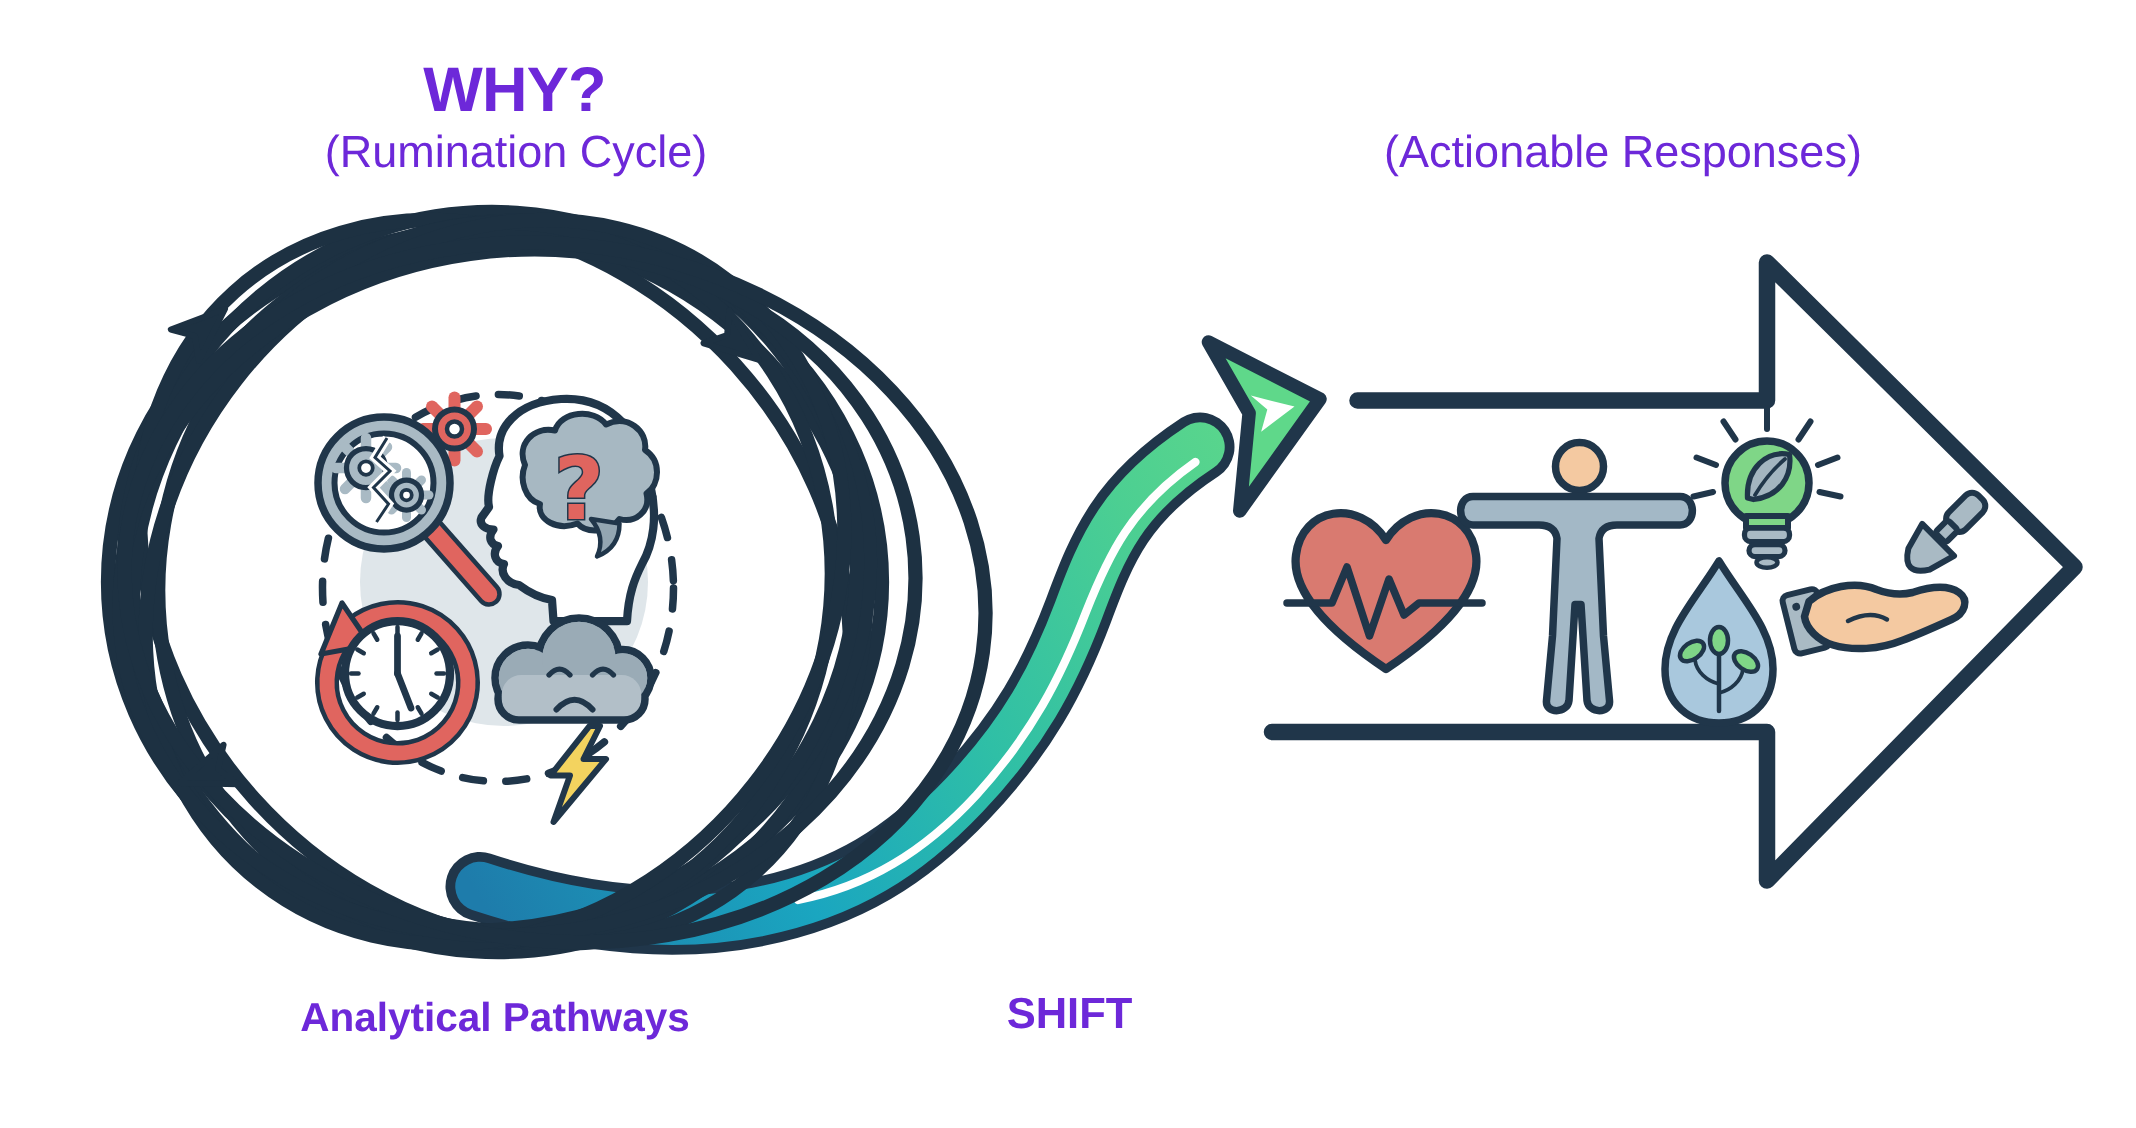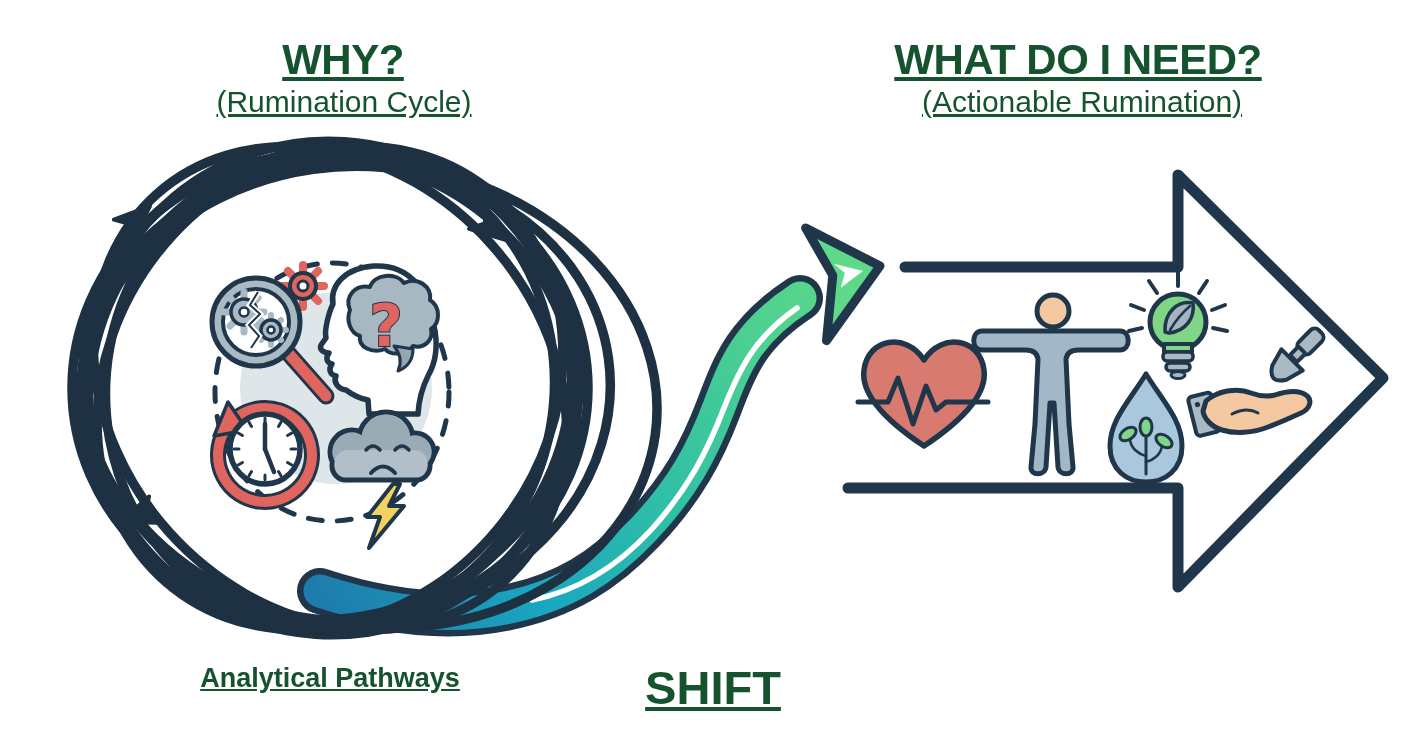--- a/index.html
+++ b/index.html
@@ -1,23 +1,23 @@
 <!DOCTYPE html>
 <html><head>
 <meta charset="utf-8">
 <style>
   html,body{margin:0;padding:0;background:#ffffff;}
   .stage{position:relative;width:1424px;height:752px;background:#ffffff;overflow:hidden;
          font-family:"Liberation Sans", sans-serif;color:#24384a;}
   .stage svg{position:absolute;left:0;top:0;}
-  .t-abs{position:absolute;transform:translateX(-50%);white-space:nowrap;text-align:center;color:#14532d;text-decoration:underline;}
+  .t-abs{position:absolute;transform:translateX(-50%);white-space:nowrap;text-align:center;color:#6d28d9;}
   .h1{font-size:42px;font-weight:bold;letter-spacing:-0.5px;}
   .h2{font-size:30px;font-weight:normal;}
   .cap{font-size:27px;font-weight:bold;}
-  .shift-h{font-size:47px;font-weight:bold;}
+  .shift-h{font-size:29px;font-weight:bold;}
 </style>
 </head>
 <body>
 
 <div class="stage">
 
 <svg width="1424" height="752" viewBox="0 0 1424 752">
   <defs>
     <linearGradient id="shiftGrad" gradientUnits="userSpaceOnUse" x1="320" y1="600" x2="860" y2="280">
       <stop offset="0" stop-color="#1e7cab"></stop>
@@ -206,18 +206,17 @@
     </g>
     <path d="M 1206 401 C 1217 391 1237 387 1251 393 C 1259 396 1267 397 1275 395
              C 1287 391 1299 390 1306 395 C 1313 400 1310 409 1301 413 C 1290 418 1279 423 1268 427
              C 1253 433 1235 434 1222 430 C 1212 427 1204 419 1203 411 Z" fill="#f4c9a1" stroke="#20364a" stroke-width="5" stroke-linejoin="round"></path>
     <path d="M 1232 414 C 1242 409 1251 409 1258 413" fill="none" stroke="#20364a" stroke-width="3" stroke-linecap="round"></path>
   </g>
 </svg>
 
   <div class="t-abs h1" style="left:343px;top:36px;">WHY?</div>
   <div class="t-abs h2" style="left:344px;top:85px;">(Rumination Cycle)</div>
-  <div class="t-abs h1" style="left:1078px;top:36px;">WHAT DO I NEED?</div>
-  <div class="t-abs h2" style="left:1082px;top:85px;">(Actionable Rumination)</div>
+  <div class="t-abs h2" style="left:1082px;top:85px;">(Actionable Responses)</div>
 
   <div class="t-abs cap" style="left:330px;top:663px;">Analytical Pathways</div>
   <div class="t-abs shift-h" style="left:713px;top:660px;">SHIFT</div>
 </div>
 
 </body></html>

